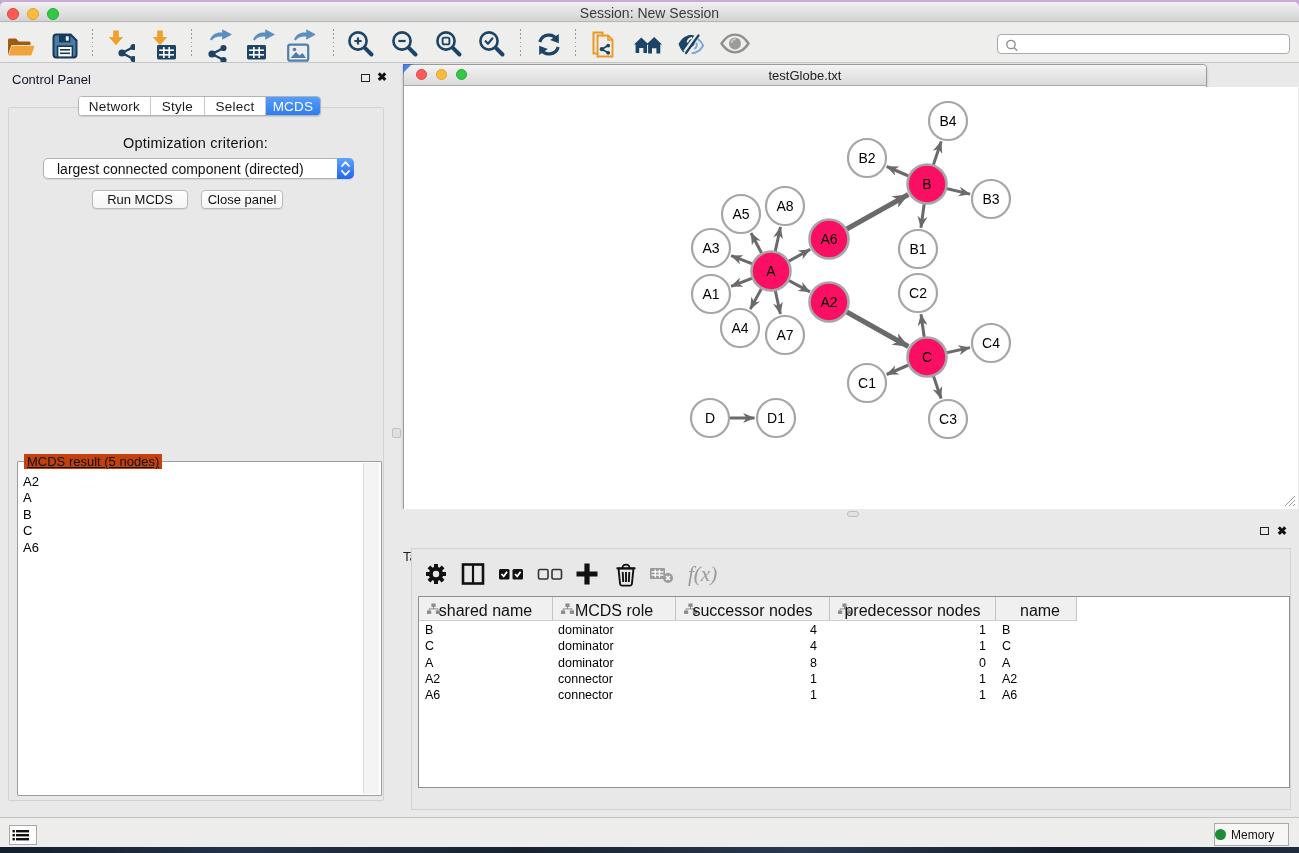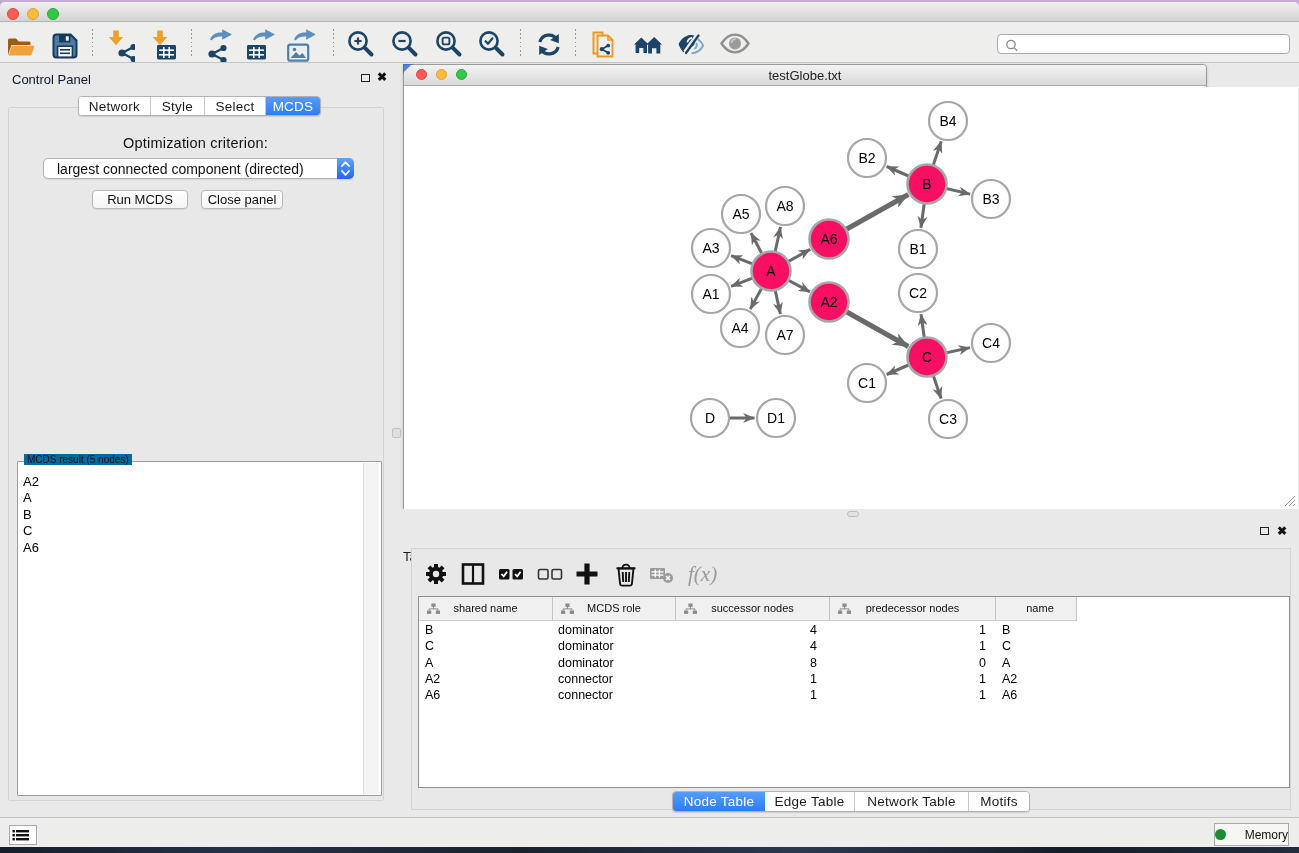--- a/index.html
+++ b/index.html
@@ -51,22 +51,22 @@
   box-shadow:0 1px 1px rgba(0,0,0,0.08); }
 #combo .txt { position:absolute; left:13px; top:2px; font-size:14px; color:#111; }
 #combo .step { position:absolute; right:-1px; top:-1px; width:17px; height:21px;
   background:linear-gradient(#5ea4fb,#2466ee); border-radius:0 5px 5px 0; }
 .btn { position:absolute; height:19px; background:linear-gradient(#ffffff,#f4f4f4);
   border:1px solid #b9b9b9; border-radius:4px; font-size:13px; color:#111;
   display:flex; align-items:center; justify-content:center;
   box-shadow:0 1px 1px rgba(0,0,0,0.08); }
 #groupbox { position:absolute; left:17px; top:398px; width:365px; height:335px;
   border:1px solid #9d9d9d; border-radius:1px; background:#fff; }
-#groupbox .gtitle { position:absolute; left:6px; top:-8px; background:#0369a1;
-  padding:0 3px; font-size:10px; color:#111; z-index:3; }
+#groupbox .gtitle { position:absolute; left:6px; top:-8px; background:#c2410c;
+  padding:0 3px; font-size:13px; color:#111; z-index:3;text-decoration:underline; }
 #mcds-list { position:absolute; left:1px; top:1px; right:18px; bottom:1px;
   background:#fff; font-size:13px; color:#000; padding-top:11px; }
 #mcds-list div { height:16.4px; padding-left:4px; }
 #mcds-scroll { position:absolute; right:2px; top:1px; width:16px; bottom:1px;
   background:#f4f4f4; border-left:1px solid #dcdcdc; }
 
 
 #vdiv { left:391px; top:63px; width:12px; height:754px; background:#e9e9e9; }
 
 
@@ -89,45 +89,46 @@
 #tpanel { left:403px; top:520px; width:896px; height:297px; background:#e9e9e9; }
 #tpanel .hdr { position:absolute; left:0; top:5px; font-size:13px; color:#1c1c1c;margin-top:24px; }
 #tp-inner { position:absolute; left:8px; top:28px; width:880px; height:262px;
   background:#e8e8e8; border:1px solid #d2d2d2; }
 #tbl-toolbar { position:absolute; left:0; top:0; right:0; height:46px; }
 #tbl-wrap { position:absolute; left:6px; top:47px; width:872px; height:192px;
   background:#fff; border:1px solid #8f8f8f; }
 #tbl-head { position:absolute; left:0; top:0; height:24px; background:#f0f0f0;
   border-bottom:1px solid #cfcfcf; }
 .th { position:absolute; top:0; height:24px; border-right:1px solid #c4c4c4;
-  font-size:11px; color:#111; }
+  font-size:16px; color:#111; }
 .th .lbl { position:absolute; left:0; right:0; top:5px; text-align:center; }
 .trow { position:absolute; font-size:12.5px; color:#000; height:16px; }
 .tcell { position:absolute; top:0; white-space:nowrap; }
 
 
 #statusbar { left:0; top:817px; width:1299px; height:30px; background:#ededec;
   border-top:1px solid #c3c3c3; }
 #stat-btn { position:absolute; left:9px; top:7px; width:28px; height:20px;
   background:#fdfdfd; border:1px solid #a9a9a9; }
 #mem-btn { position:absolute; left:1214px; top:5px; width:75px; height:23px;
   background:#f6f6f5; border:1px solid #a9a9a9; font-size:12px; color:#111;
-  display:flex; align-items:center; justify-content:space-between; gap:5px; }
+  display:flex; align-items:center; justify-content:flex-start; gap:5px; }
 #mem-btn .dot { width:11px; height:11px; border-radius:50%; background:#1d8b33; }
 .floaticon { position:absolute; width:9px; height:8px; border:1.5px solid #222; }
 .closex { position:absolute; font-size:12px; font-weight:bold; color:#111; }
 </style>
 </head>
 <body>
 <div class="abs" id="desk-top"></div>
 
 <div class="abs" id="titlebar">
   <div class="tl red" style="left:7px;"></div>
   <div class="tl yel" style="left:27px;"></div>
   <div class="tl grn" style="left:47px;"></div>
+  <div class="title">Session: New Session</div>
 </div>
 
 <div class="abs" id="toolbar">
     <svg class="tbi" style="left:6px" width="30" height="34" viewBox="0 0 30 34">
       <g transform="translate(-1,3)">
         <path d="M3 24 V9.2 c0-1 .7-1.7 1.7-1.7 h6.3 l2.8 2.9 h10 c1 0 1.7.7 1.7 1.7 v2 H6.5 z" fill="#9c5c12"></path>
 <path d="M6.8 14.8 h21.4 c.9 0 1.3.6 1 1.4 l-2.6 7.2 c-.3.8-.9 1.2-1.8 1.2 H3.6 z" fill="#f0a23c"></path>
       </g>
     </svg>
     <svg class="tbi" style="left:49px" width="30" height="34" viewBox="0 0 30 34">
@@ -559,26 +560,20 @@
           <div class="trow" style="left:0;top:91.2px;width:866px">
 <span class="tcell" style="left:6px">A6</span>
 <span class="tcell" style="left:139px">connector</span>
 <span class="tcell" style="left:340px;width:58px;text-align:right">1</span>
 <span class="tcell" style="left:500px;width:67px;text-align:right">1</span>
 <span class="tcell" style="left:583px">A6</span>
           </div>
         </div>
     </div>
   </div>
-  <div class="tabbar" style="left:269px; top:271px; width:358px; height:21px;">
-<div class="tab sel" style="width:92px;">Node Table</div>
-<div class="tab" style="width:90px;">Edge Table</div>
-<div class="tab" style="width:114px;">Network Table</div>
-<div class="tab" style="flex:1;">Motifs</div>
-</div>
 </div>
 
 <div class="abs" id="statusbar">
   <div id="stat-btn">
     <svg width="26" height="18" viewBox="0 0 26 18">
       <rect x="6" y="4" width="13" height="2.4" fill="#111"></rect>
       <rect x="6" y="8" width="13" height="2.4" fill="#111"></rect>
       <rect x="6" y="12" width="13" height="2.4" fill="#111"></rect>
       <rect x="2.5" y="4" width="2.4" height="2.4" fill="#111"></rect>
       <rect x="2.5" y="8" width="2.4" height="2.4" fill="#111"></rect>

